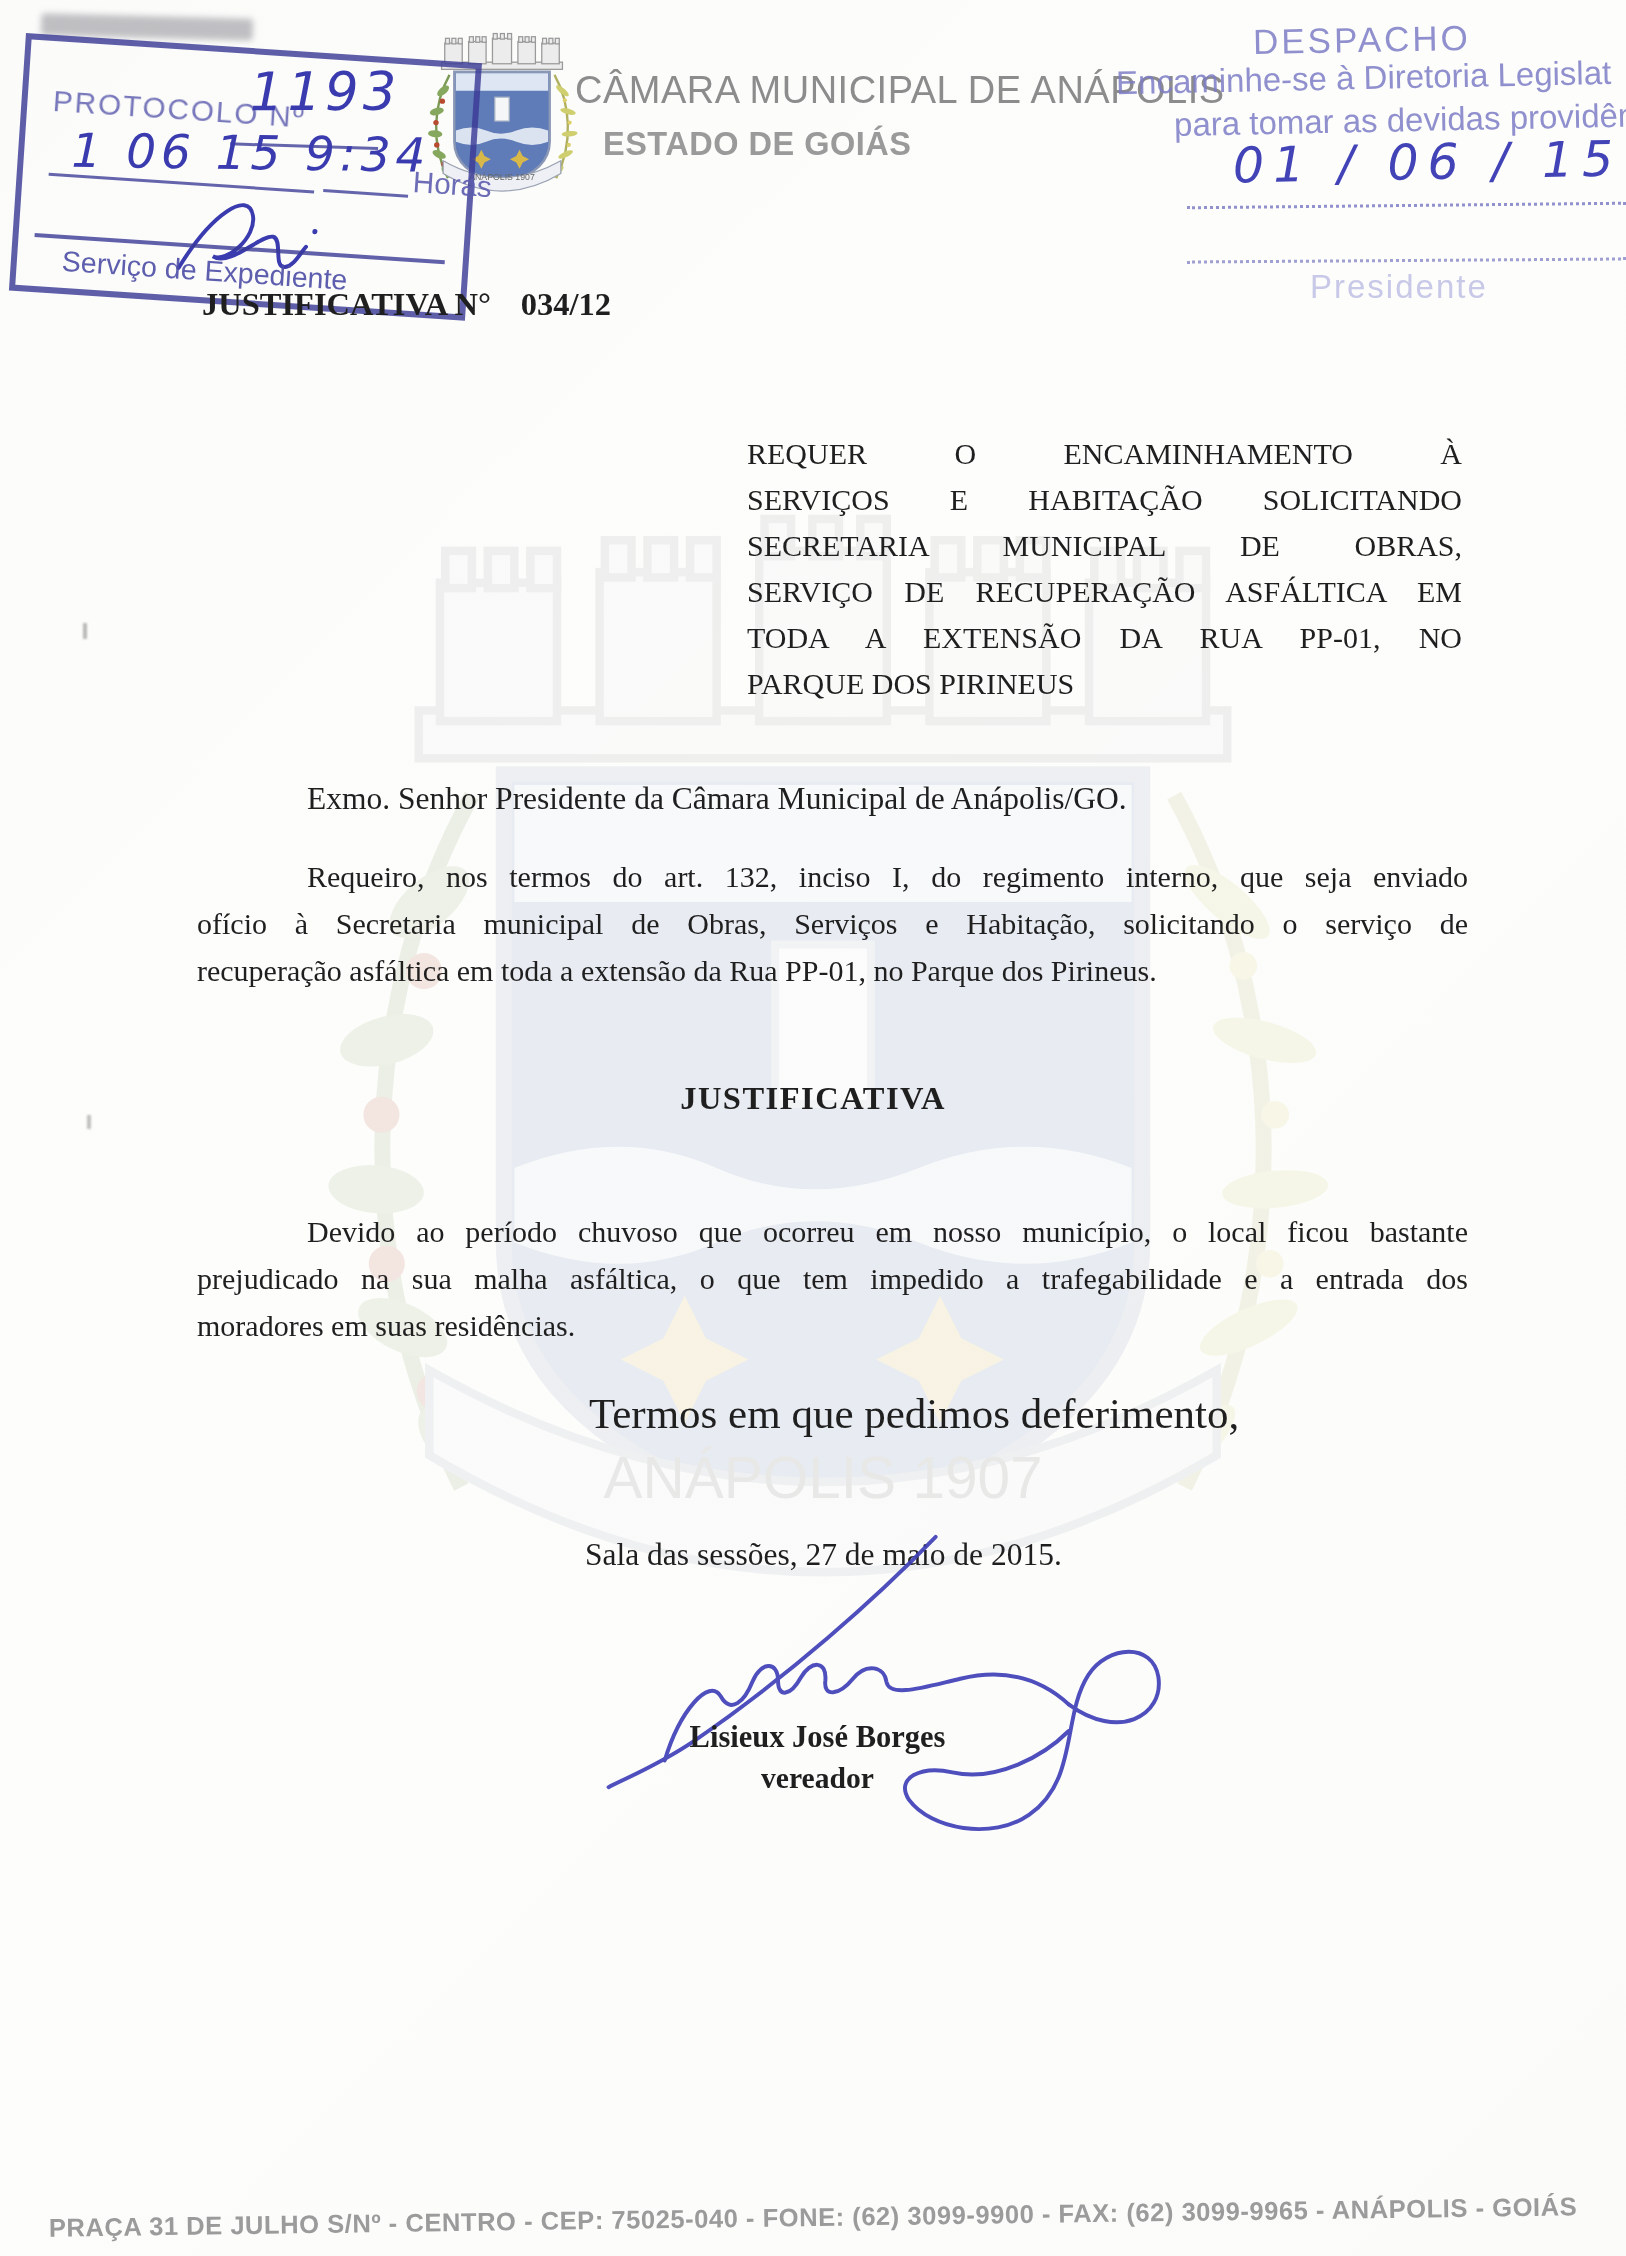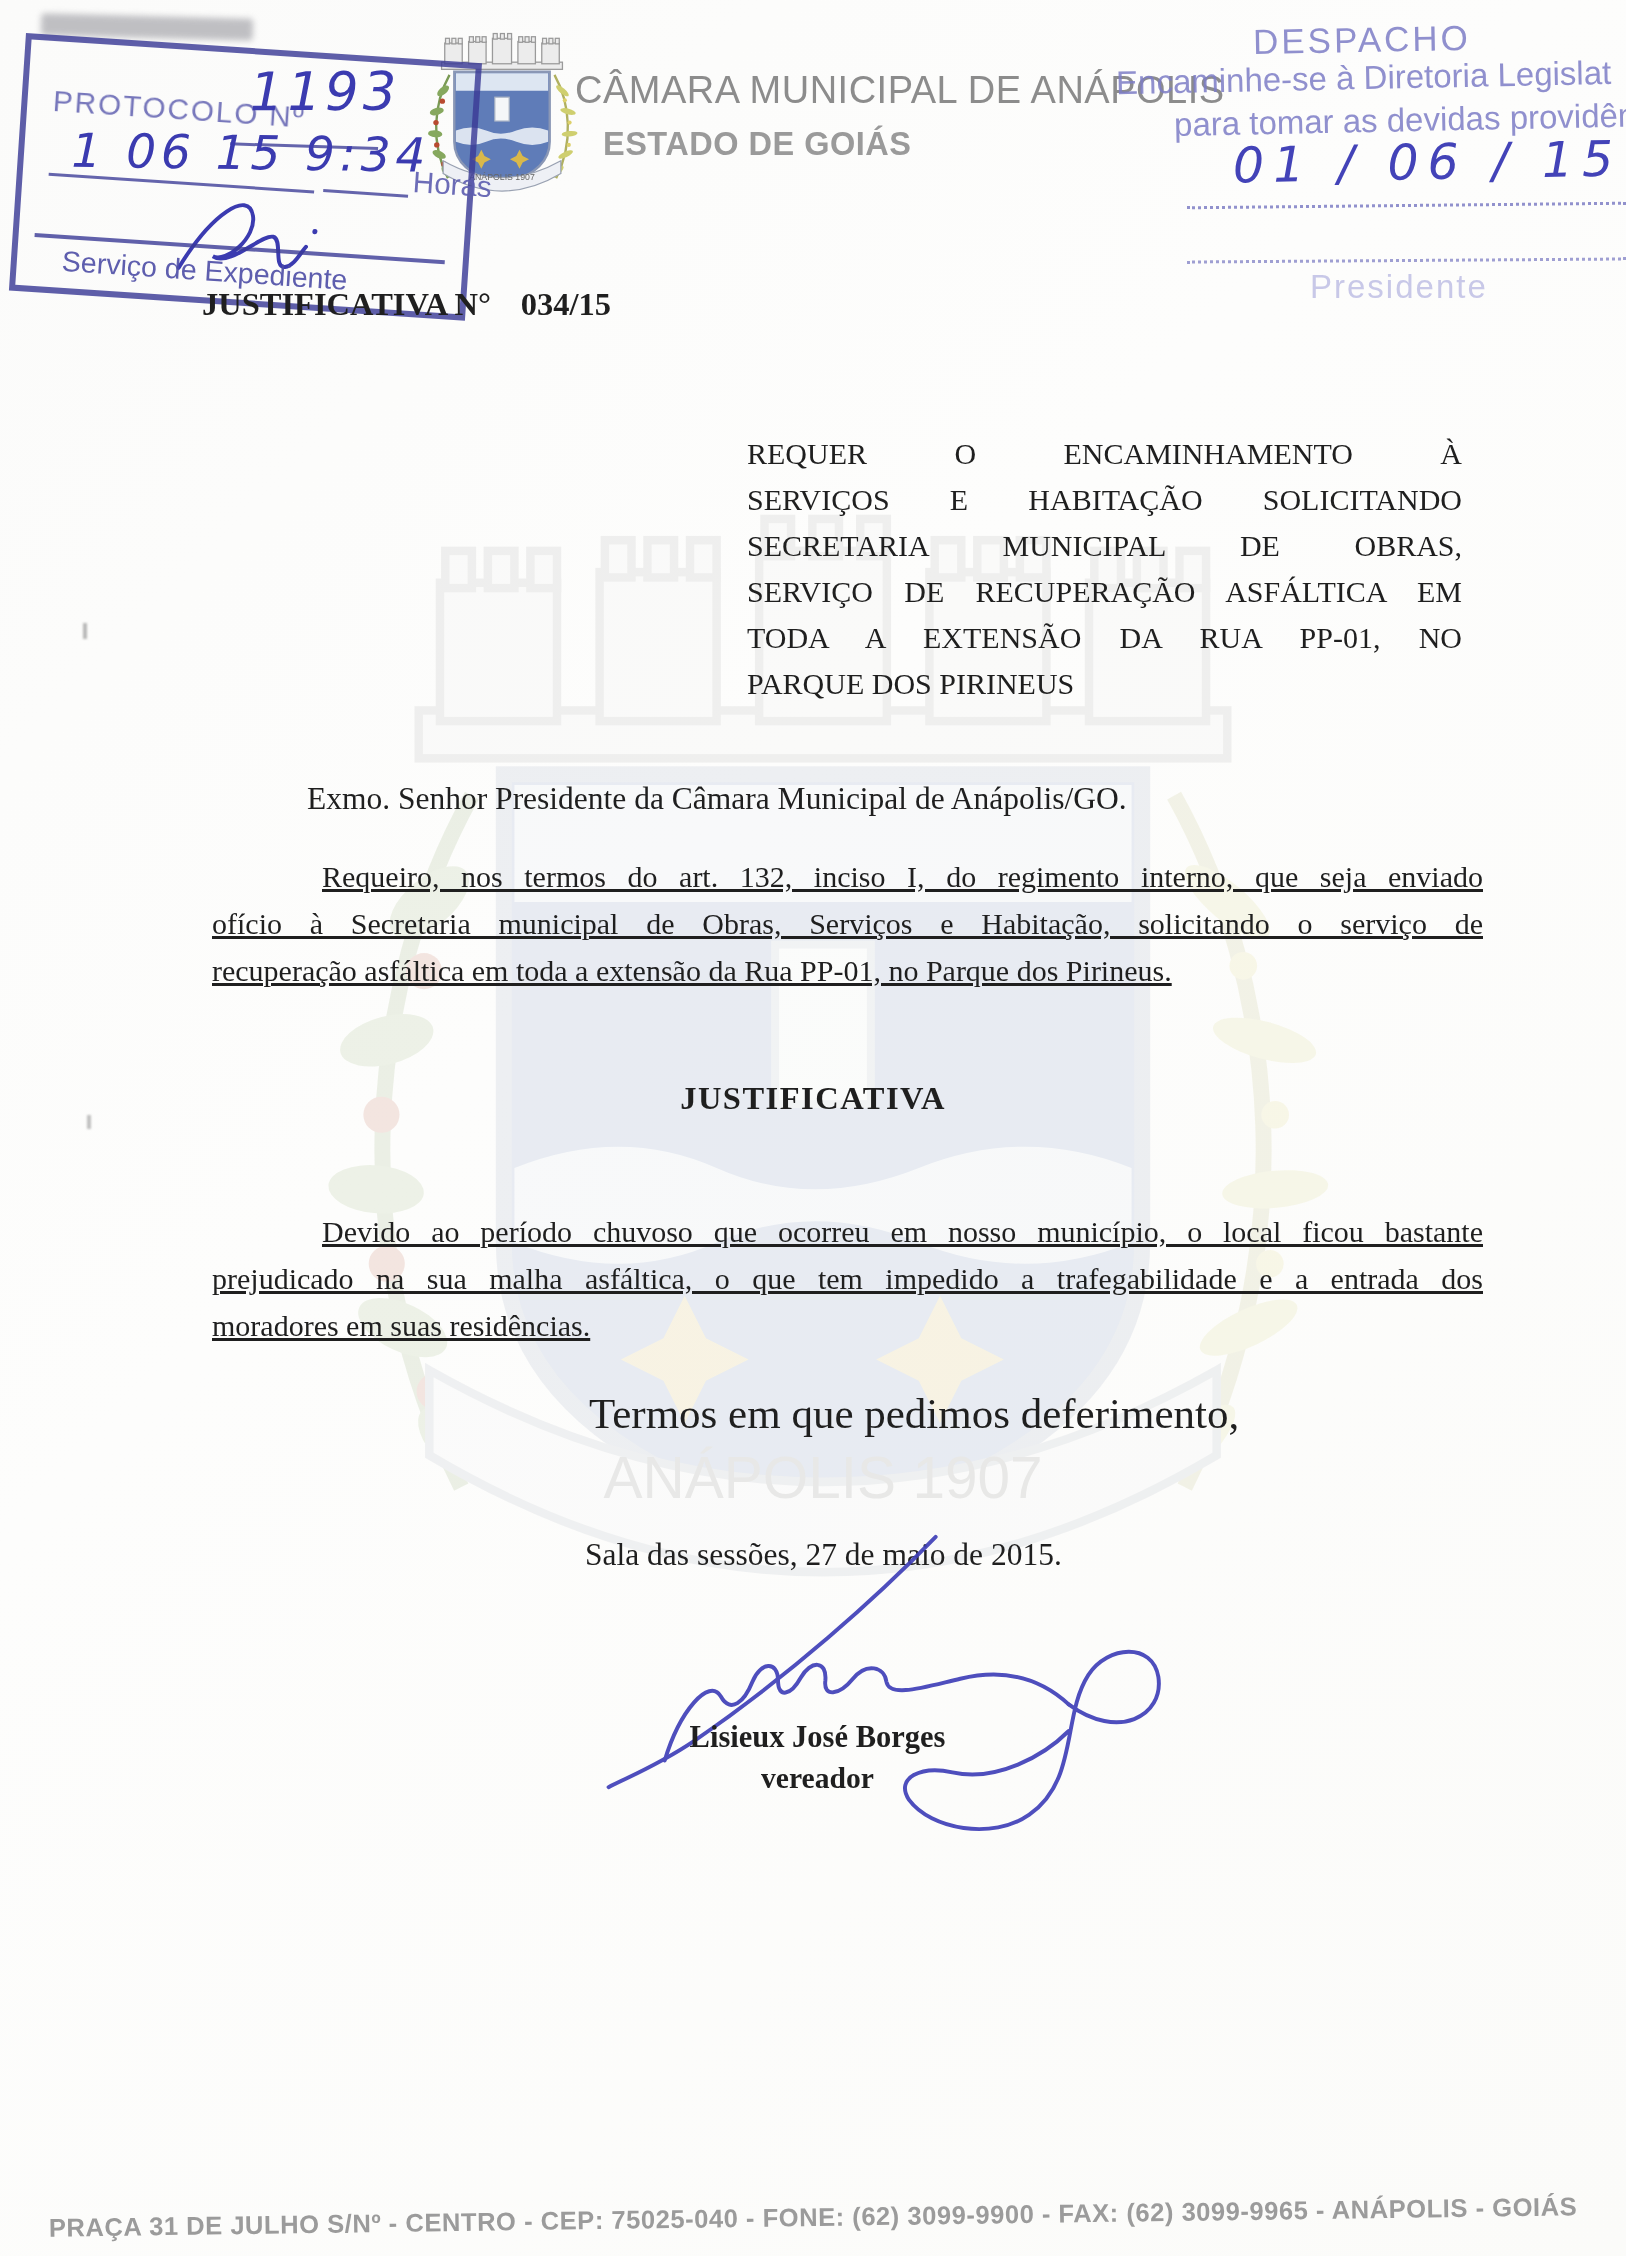--- a/index.html
+++ b/index.html
@@ -58,21 +58,21 @@
     border-top:3px dotted rgba(118,118,192,.7);transform:rotate(-.4deg);}
   .despacho-presidente{position:absolute;left:1310px;top:268px;font-size:33px;
     color:rgba(148,148,212,.5);letter-spacing:2px;}
   
   .doc-title{position:absolute;left:202px;top:286px;font-weight:bold;font-size:32.5px;white-space:nowrap;}
   .doc-title .num{margin-left:29.6px;}
   .request-block{position:absolute;left:747px;top:431px;width:715px;font-size:30px;line-height:46px;}
   .jline{text-align:justify;text-align-last:justify;}
   .jline-last{text-align:left;}
   .salutation{position:absolute;left:307px;top:781px;font-size:31.5px;white-space:nowrap;}
-  .para{position:absolute;left:212px;width:1271px;font-size:30px;line-height:47px;text-decoration:underline;}
+  .para{position:absolute;left:197px;width:1271px;font-size:30px;line-height:47px;}
   .para1{top:853px;}
   .para2{top:1208px;}
   .indent{padding-left:110px;}
   .justif-heading{position:absolute;left:0;width:1626px;top:1080px;text-align:center;
     font-weight:bold;font-size:32.5px;letter-spacing:1.5px;}
   .closing{position:absolute;left:589px;top:1389px;font-size:43px;white-space:nowrap;}
   .place-date{position:absolute;left:585px;top:1537px;font-size:31.5px;white-space:nowrap;}
   .big-signature{position:absolute;left:512px;top:1529px;}
   .signer{position:absolute;left:601px;top:1716px;width:433px;text-align:center;font-weight:bold;}
   .signer-name{font-size:30.5px;line-height:43px;}
@@ -206,21 +206,21 @@
     <div class="protocol-hours">Horas</div>
     <svg class="protocol-sig" width="177" height="108" viewBox="0 0 180 110">
       <path d="M14,98 C44,40 80,14 86,40 C91,62 62,90 48,84 C66,94 96,58 108,60 C118,62 110,92 122,90 C131,88 136,76 142,68" fill="none" stroke="#3b3bb0" stroke-width="4" stroke-linecap="round"></path>
       <circle cx="150" cy="52" r="2.6" fill="#3b3bb0"></circle>
     </svg>
     <div class="protocol-bottom-line"></div>
     <div class="protocol-office">Serviço de Expediente</div>
   </div>
 
   <div class="doc-title">
-    <span>JUSTIFICATIVA N°</span><span class="num">034/15</span>
+    <span>JUSTIFICATIVA N°</span><span class="num">034/12</span>
   </div>
 
   <div class="request-block">
     <div class="jline">REQUER O ENCAMINHAMENTO À</div>
     <div class="jline">SERVIÇOS E HABITAÇÃO SOLICITANDO</div>
     <div class="jline">SECRETARIA MUNICIPAL DE OBRAS,</div>
     <div class="jline">SERVIÇO DE RECUPERAÇÃO ASFÁLTICA EM</div>
     <div class="jline">TODA A EXTENSÃO DA RUA PP-01, NO</div>
     <div class="jline-last">PARQUE DOS PIRINEUS</div>
   </div>

